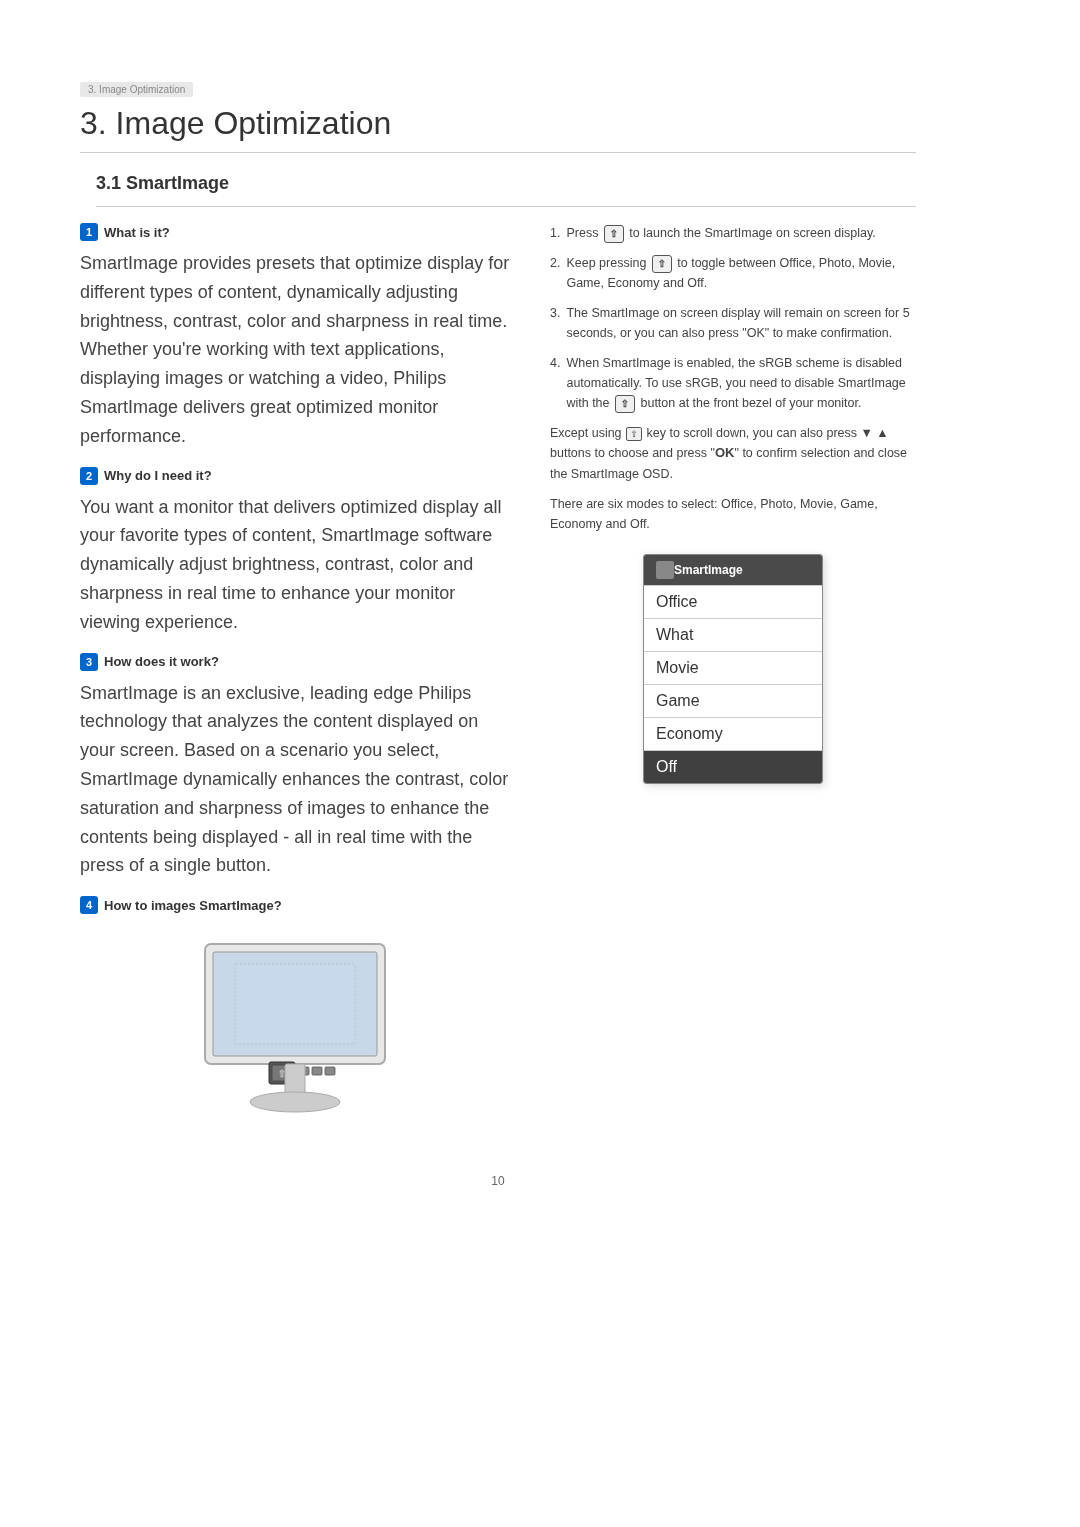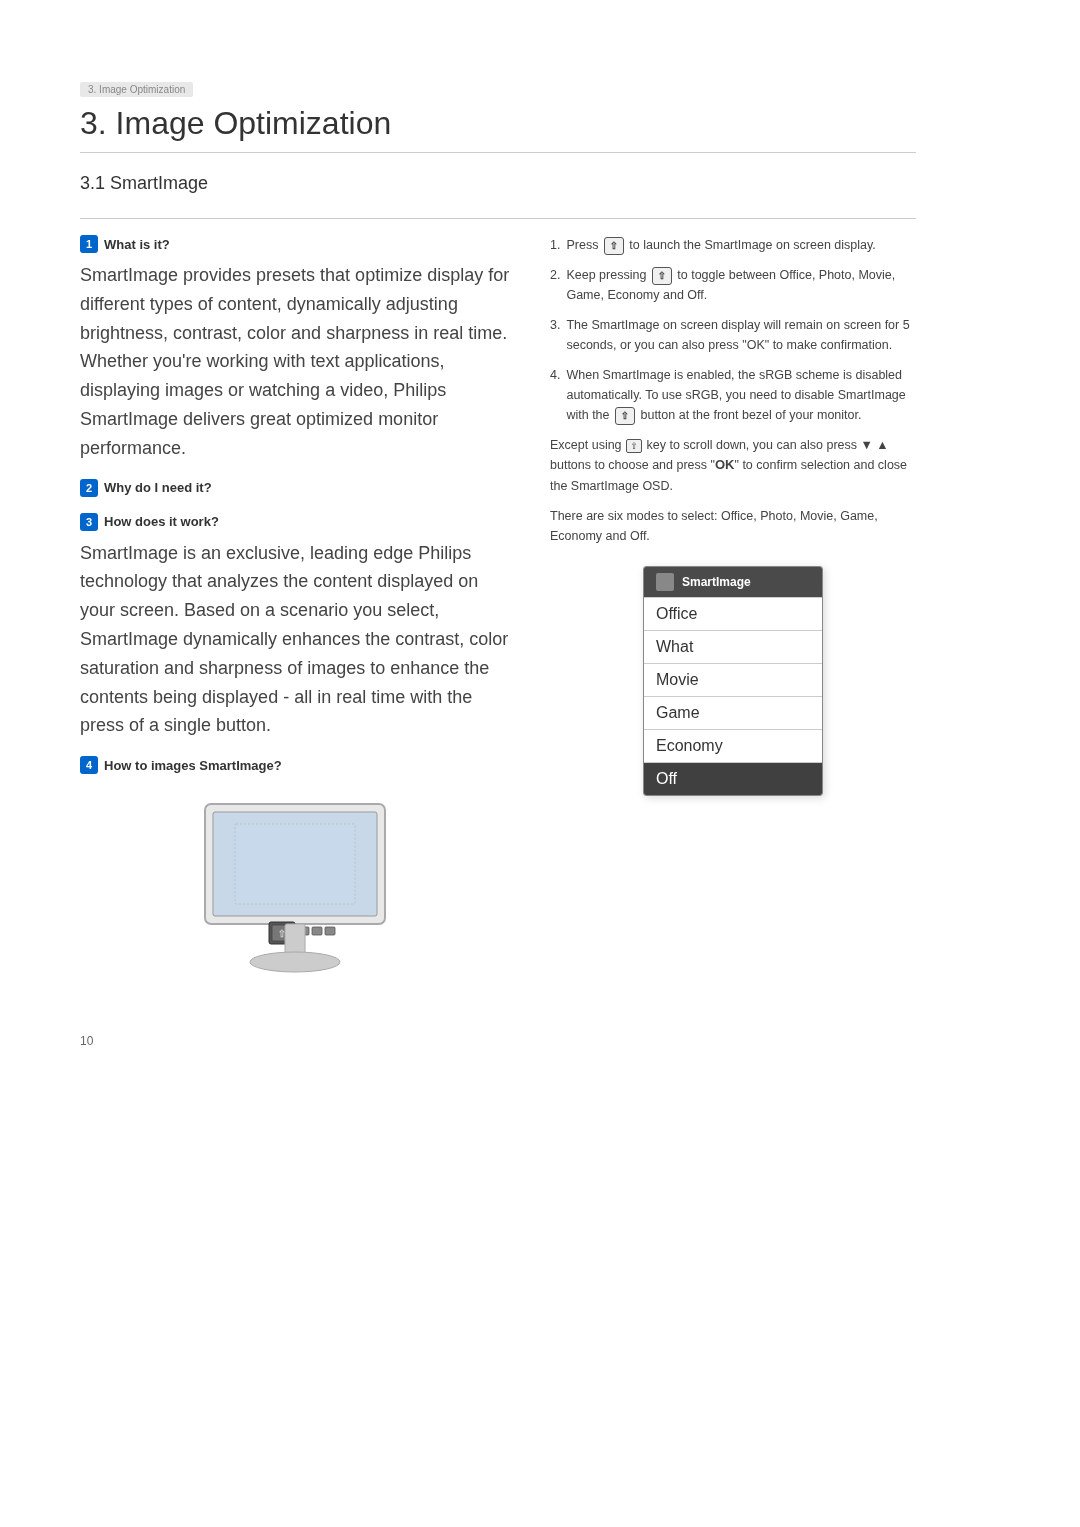--- a/index.html
+++ b/index.html
@@ -29,25 +29,26 @@
     .main-title {
       font-size: 32px;
       font-weight: 300;
       color: #333;
       border-bottom: 1px solid #ccc;
       padding-bottom: 10px;
       margin-bottom: 20px;
     }
     .section-title {
       font-size: 18px;
-      font-weight: 400;
+      font-weight: 700;
       color: #333;
       border-bottom: 1px solid #ccc;
-      padding-bottom: 24px;
+      padding-bottom: 12px;
       margin-bottom: 16px;
+      margin-left: 16px;
     }
     .two-col {
       display: flex;
       gap: 40px;
     }
     .left-col {
       flex: 0 0 430px;
       width: 430px;
     }
     .right-col {
@@ -140,42 +141,42 @@
       box-shadow: 2px 2px 8px rgba(0,0,0,0.15);
     }
     .smartimage-menu-header {
       background: #4a4a4a;
       color: #fff;
       padding: 6px 12px;
       font-size: 12px;
       font-weight: bold;
       display: flex;
       align-items: center;
-      gap: 8px;
+      gap: 0;
     }
     .smartimage-menu-header .si-icon {
       width: 18px;
       height: 18px;
       background: #888;
       border-radius: 2px;
       display: inline-block;
     }
     .smartimage-menu-item {
       padding: 7px 12px;
       font-size: 16px;
       color: #333;
       border-top: 1px solid #ccc;
       background: #fff;
     }
     .smartimage-menu-item.selected {
       background: #404040;
       color: #fff;
     }
     .page-number {
-      text-align: left;
+      text-align: center;
       font-size: 12px;
       color: #666;
       margin-top: 40px;
     }
     .extra-text {
       font-size: 12.5px;
       color: #444;
       line-height: 1.6;
       margin-bottom: 10px;
     }
@@ -211,20 +212,21 @@
       <div class="subsection-heading">
         <span class="numbered-badge">1</span>
         <span>What is it?</span>
       </div>
       <p class="body-text">SmartImage provides presets that optimize display for different types of content, dynamically adjusting brightness, contrast, color and sharpness in real time. Whether you're working with text applications, displaying images or watching a video, Philips SmartImage delivers great optimized monitor performance.</p>
 
       <div class="subsection-heading">
         <span class="numbered-badge">2</span>
         <span>Why do I need it?</span>
       </div>
+      <p class="body-text">You want a monitor that delivers optimized display all your favorite types of content, SmartImage software dynamically adjust brightness, contrast, color and sharpness in real time to enhance your monitor viewing experience.</p>
 
       <div class="subsection-heading">
         <span class="numbered-badge">3</span>
         <span>How does it work?</span>
       </div>
       <p class="body-text">SmartImage is an exclusive, leading edge Philips technology that analyzes the content displayed on your screen. Based on a scenario you select, SmartImage dynamically enhances the contrast, color saturation and sharpness of images to enhance the contents being displayed - all in real time with the press of a single button.</p>
 
       <div class="subsection-heading">
         <span class="numbered-badge">4</span>
         <span>How to images SmartImage?</span>

